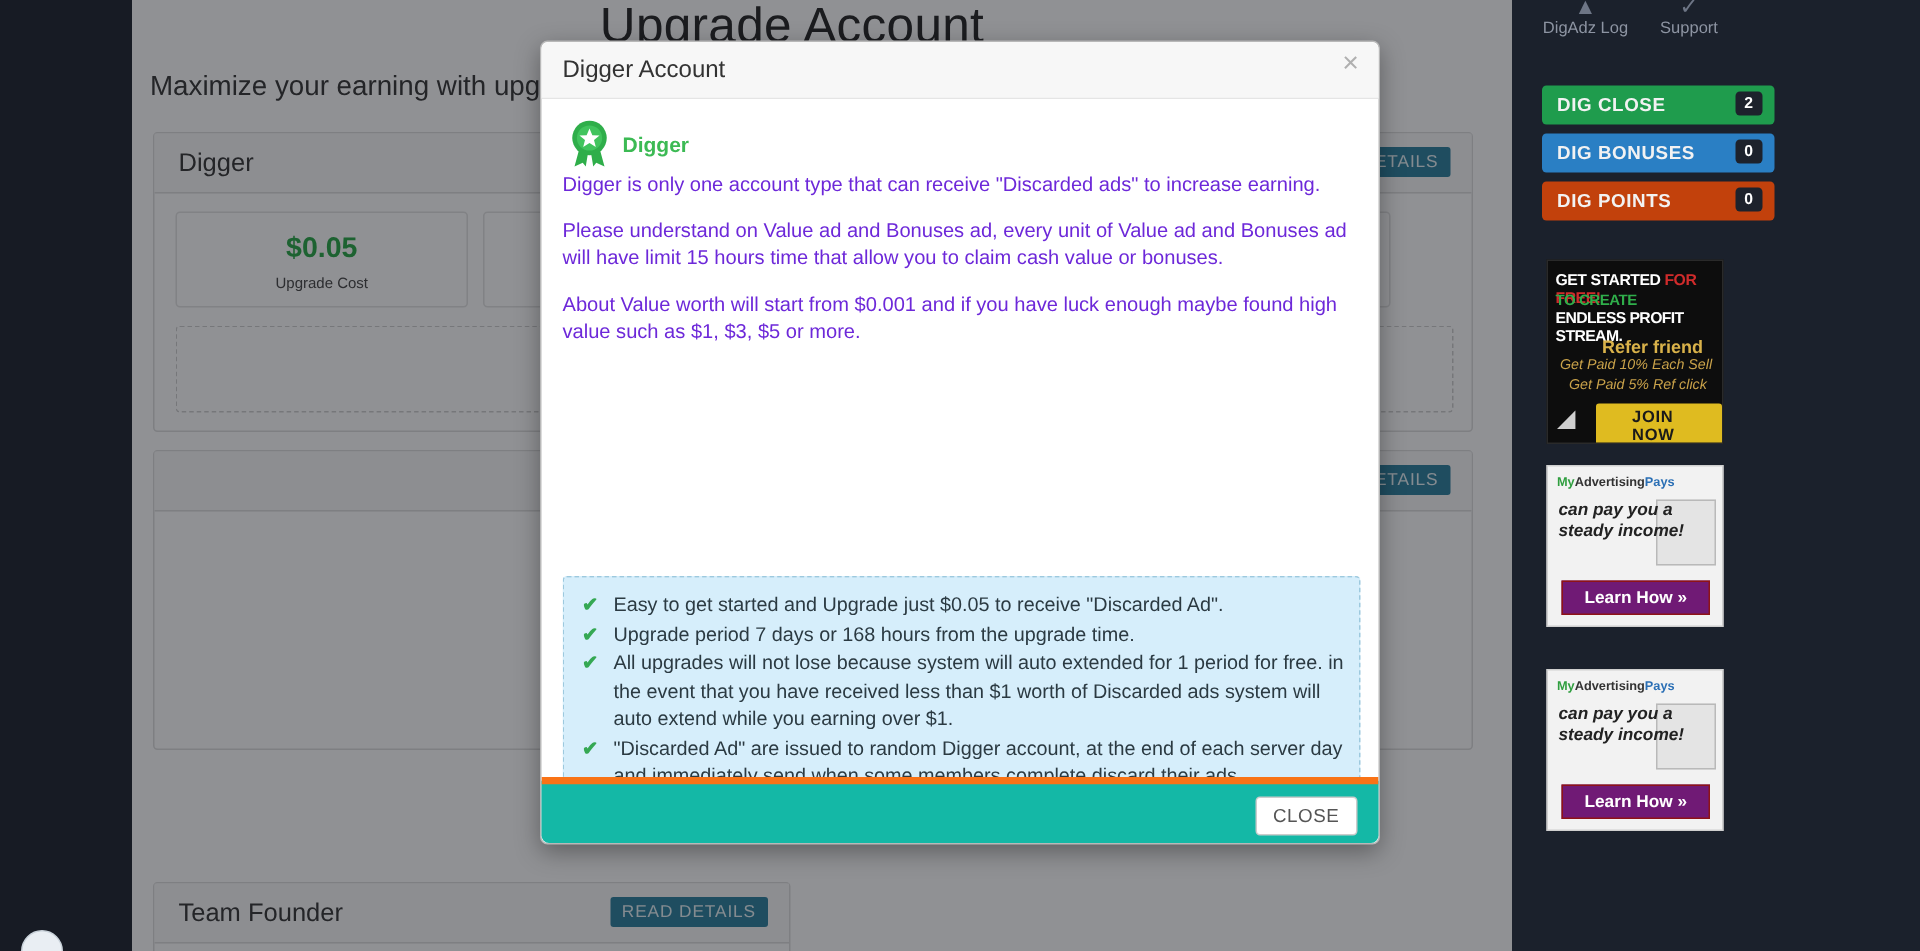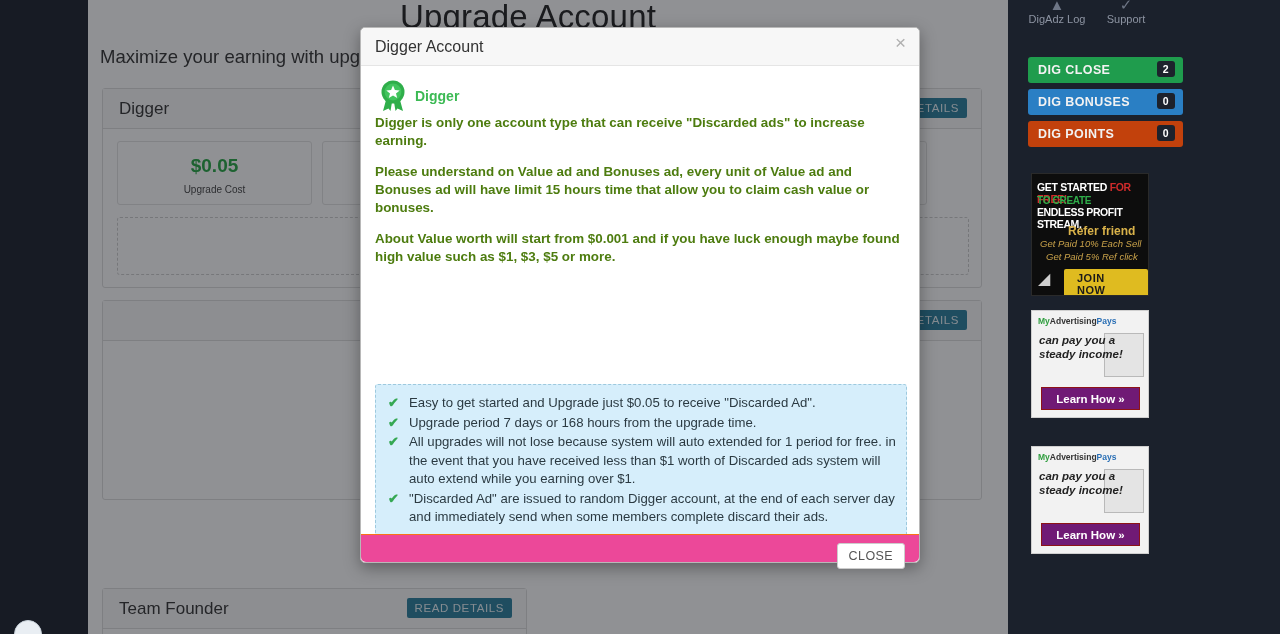--- a/index.html
+++ b/index.html
@@ -167,21 +167,21 @@
   #banner-free .l1 em { font-style: normal; color:#cf2b2b; }
   #banner-free .l2 { position:absolute; left:5px; top:21px; font-size:10px; font-weight:bold; color:#2fae4a; letter-spacing:-.3px;}
   #banner-free .l3 { position:absolute; left:5px; top:32px; font-size:10.5px; font-weight:bold; color:#fff; letter-spacing:-.4px;}
   #banner-free .l4 { position:absolute; left:36px; top:50px; font-size:12px; color:#d9b24a; font-weight:bold;text-align:right;}
   #banner-free .l5 { position:absolute; left:8px; top:64px; font-size:9.5px; color:#c9a24a; font-style:italic;}
   #banner-free .l6 { position:absolute; left:14px; top:77px; font-size:9.5px; color:#c9a24a; font-style:italic;}
   #banner-free .joinnow {
     position:absolute; left:32px; top:95px;
     background:#dfbb20; color:#1a1a1a;
     font-size:11px; font-weight:bold; letter-spacing:.5px;
-    padding:3px 13px; border-radius:2px;
+    padding:3px 24px; border-radius:2px;
   }
   #banner-free .shovel { position:absolute; left:6px; top:95px; color:#cfcfcf; font-size:16px; }
 
   .map-banner {
     position: absolute;
     left: 1031px;
     width: 118px; height: 108px;
     background: #f2f2f2;
     border: 1px solid #cfcfcf;
     overflow: hidden;
@@ -255,24 +255,23 @@
   .rosette {
     position: absolute; left: 3px; top: 0;
     width: 30px; height: 32px;
   }
   #badge-label {
     position: absolute; left: 40px; top: 8px;
     font-size: 14px; font-weight: bold; color: #3cba54;
   }
   .para {
     font-size: 13.4px;
-    color: #4d7c0f;
+    color: #6d28d9;
     line-height: 18px;
     margin: 0 0 13px 0;
-    font-weight: bold;
   }
   #para0 { margin-top: 4px; }
 
   #feature-box {
     position: absolute;
     left: 14px; top: 318px;
     width: 532px;
     background: #d6eefb;
     border: 1px dashed #9dc9de;
     border-radius: 3px;
@@ -288,23 +287,23 @@
     margin-bottom: 1px;
   }
   #feature-box li .check {
     position: absolute; left: 4px; top: 0;
     color: #35a853; font-size: 13px; font-weight: bold;
   }
 
   #modal-footer {
     position: absolute;
     left: 0; bottom: 0;
-    width: 100%; height: 28px;
-    border-top: 1px solid #f97316;
-    background: #ec4899;
+    width: 100%; height: 44px;
+    border-top: 5px solid #f97316;
+    background: #14b8a6;
     border-radius: 0 0 5px 5px;
   }
   #close-button {
     position: absolute;
     right: 14px; top: 8px;
     background: #fff;
     border: 1px solid #cccccc;
     border-radius: 3px;
     color: #555;
     font-size: 12.5px;

